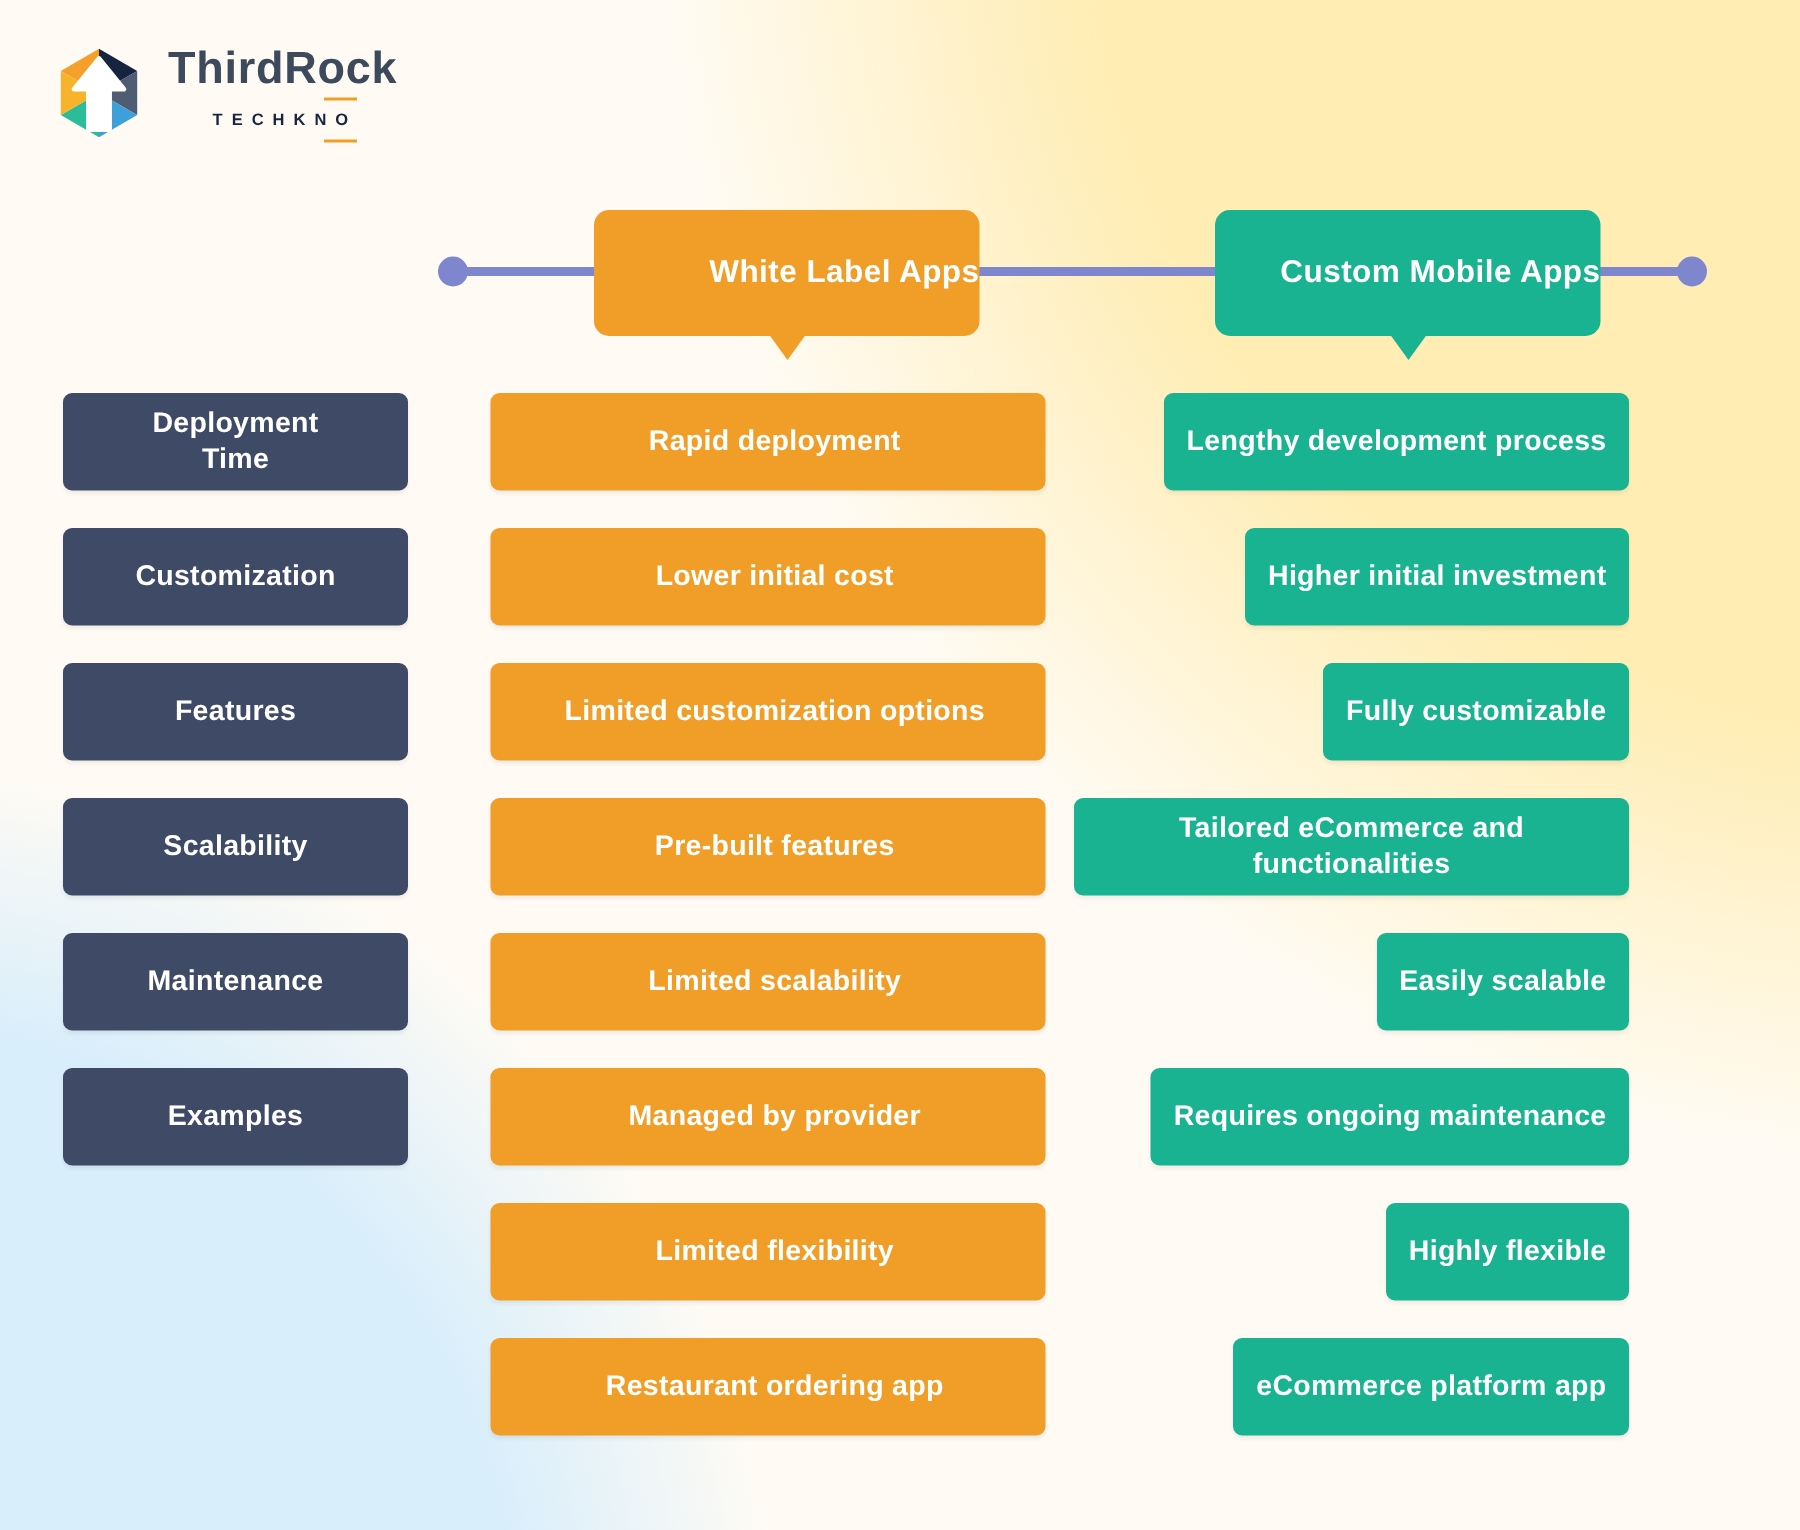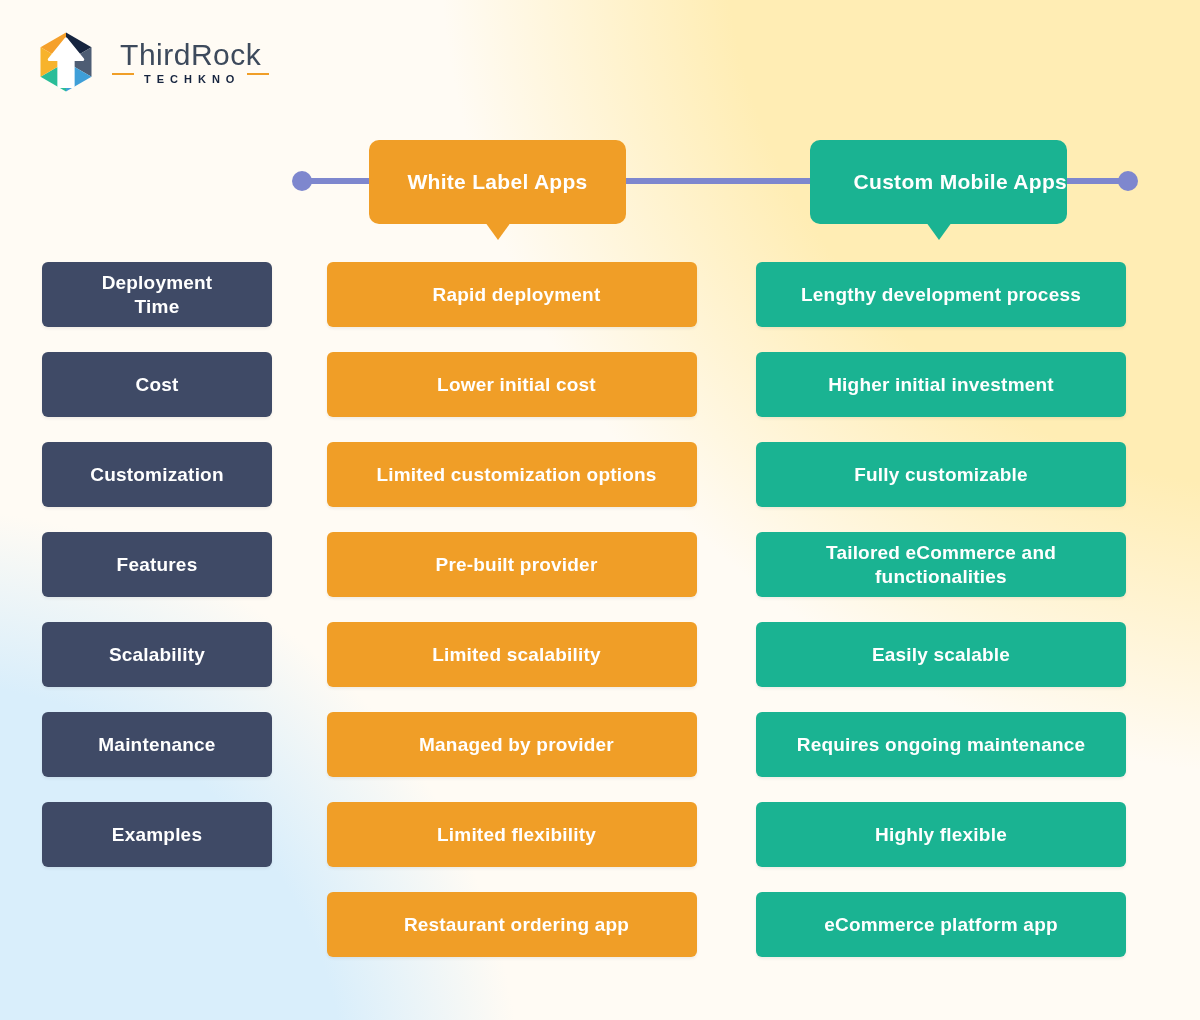--- a/index.html
+++ b/index.html
@@ -18,25 +18,25 @@
 
   
   .brand {
     position: absolute;
     left: 34px; top: 30px;
     display: flex; align-items: center; gap: 14px;
   }
   .brand-icon { width: 64px; height: 64px; display: block; }
   .brand-text { display: flex; flex-direction: column; align-items: center; }
   .brand-name {
-    font-size: 30px; font-weight: 400; letter-spacing: 0.5px;
+    font-size: 30px; font-weight: 700; letter-spacing: 0.5px;
     color: #3d4a5c; line-height: 1.05;
   }
   .brand-sub {
-    display: flex; align-items: flex-start; gap: 7px; margin-top: 3px;
+    display: flex; align-items: flex-end; gap: 7px; margin-top: 3px; flex-direction: column;
   }
   .brand-sub .dash { display: inline-block; width: 22px; height: 2px; background: #f09e27; }
   .brand-tagline {
     font-size: 11px; font-weight: 700; letter-spacing: 6px;
     color: #16243f; text-indent: 3px;
   }
 
   
   .connector {
     position: absolute;
@@ -64,34 +64,34 @@
   .bubble .tail {
     position: absolute; left: 50%; bottom: -16px;
     margin-left: -13px;
     width: 0; height: 0;
     border-left: 13px solid transparent;
     border-right: 13px solid transparent;
     border-top: 18px solid currentColor;
   }
   .bubble-aspect { left: 65px;  width: 181px; background: #101f38; }
   .bubble-aspect .tail { color: #101f38; }
-  .bubble-white  { left: 369px; width: 257px; background: #f09e27; }
+  .bubble-white  { left: 396px; width: 257px; background: #f09e27; justify-content: flex-end; }
   .bubble-white .tail { color: #f09e27; }
   .bubble-custom { left: 810px; width: 257px; background: #1ab392; justify-content: flex-end; }
   .bubble-custom .tail { color: #1ab392; }
 
   
   .col {
     position: absolute; top: 262px;
     display: flex; flex-direction: column; gap: 25px;
     z-index: 2;
   }
   .col-aspect { left: 42px;  width: 230px; }
   .col-white  { left: 327px; width: 370px; }
-  .col-custom { left: 756px; width: 370px; }
+  .col-custom { left: 716px; width: 370px; align-items: flex-end; }
 
   .cell {
     height: 65px;
     border-radius: 6px;
     display: flex; align-items: center; justify-content: center;
     text-align: center;
     color: #fff; font-size: 19px; font-weight: 600;
     line-height: 1.22; letter-spacing: 0.2px;
     padding: 0 15px; box-sizing: border-box;
     white-space: pre-line;
@@ -138,32 +138,31 @@
     <span class="tail"></span>
   </div>
   <div class="bubble bubble-custom">
     <span>Custom Mobile Apps</span>
     <span class="tail"></span>
   </div>
 
   <div class="col col-aspect">
       <div class="cell aspect-cell">Deployment
 Time</div>
-      <div class="cell aspect-cell">Cost</div>
       <div class="cell aspect-cell">Customization</div>
       <div class="cell aspect-cell">Features</div>
       <div class="cell aspect-cell">Scalability</div>
       <div class="cell aspect-cell">Maintenance</div>
       <div class="cell aspect-cell">Examples</div>
     </div>
   <div class="col col-white">
       <div class="cell orange-cell">Rapid deployment</div>
       <div class="cell orange-cell">Lower initial cost</div>
       <div class="cell orange-cell">Limited customization options</div>
-      <div class="cell orange-cell">Pre-built provider</div>
+      <div class="cell orange-cell">Pre-built features</div>
       <div class="cell orange-cell">Limited scalability</div>
       <div class="cell orange-cell">Managed by provider</div>
       <div class="cell orange-cell">Limited flexibility</div>
       <div class="cell orange-cell">Restaurant ordering app</div>
     </div>
   <div class="col col-custom">
       <div class="cell teal-cell">Lengthy development process</div>
       <div class="cell teal-cell">Higher initial investment</div>
       <div class="cell teal-cell">Fully customizable</div>
       <div class="cell teal-cell">Tailored eCommerce and functionalities</div>

